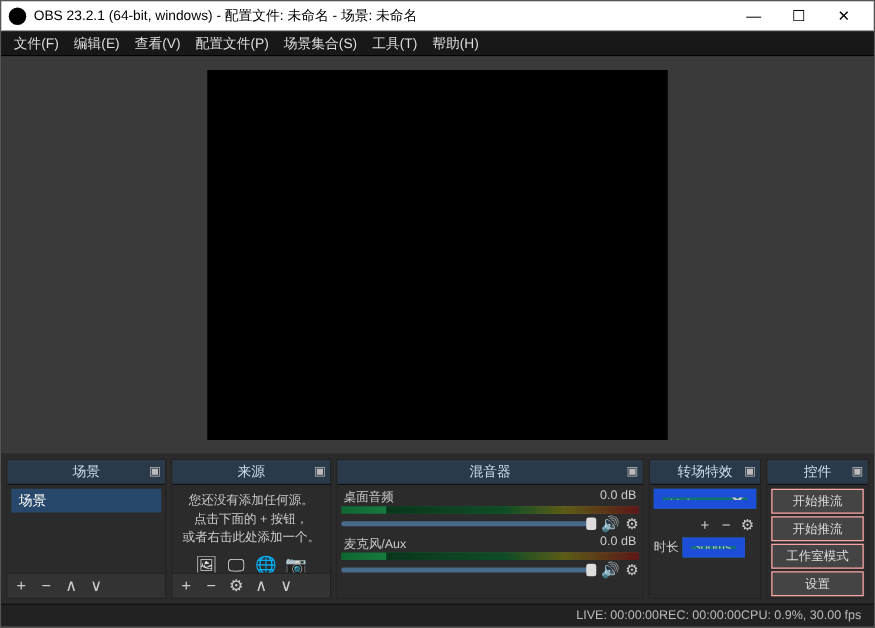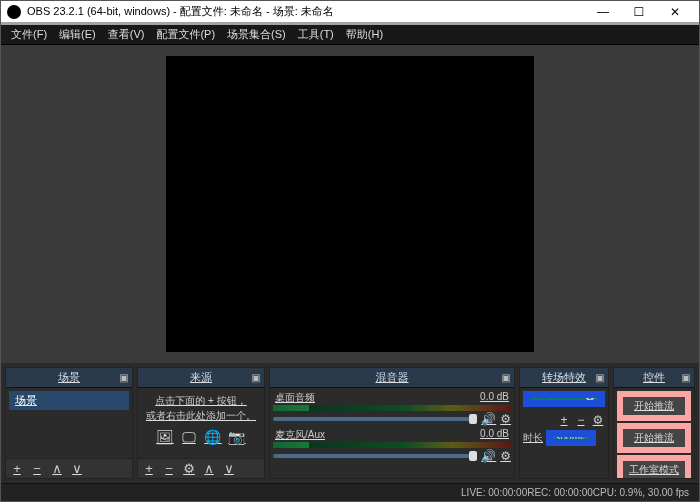--- a/index.html
+++ b/index.html
@@ -21,21 +21,21 @@
     border: 1px solid #555;
     margin-top: 0;
   }
   .titlebar {
     height: 24px;
     background: #fff;
     color: #000;
     display: flex;
     align-items: center;
     padding: 0 6px;
-    border-bottom: 3px solid #a3a3a3;
+    border-bottom: 1px solid #a3a3a3;
   }
   .titlebar .icon {
     width: 14px; height: 14px;
     background: #000;
     border-radius: 50%;
     margin-right: 6px;
     display: flex; align-items: center; justify-content: center;
   }
   .titlebar .title { flex: 1; font-size: 11px; }
   .titlebar .winbtn {
@@ -72,21 +72,20 @@
     background: #000;
     border: 1px solid #000;
   }
 
   .docks {
     display: flex;
     gap: 4px;
     padding: 4px;
     background: #2b2b2b;
     height: 120px;
-    text-decoration: underline;
   }
   .dock {
     background: #333;
     border: 1px solid #222;
     display: flex;
     flex-direction: column;
     min-width: 0;
   }
   .dock-header {
     background: #2a3a4a;
@@ -231,21 +230,21 @@
   .dur-row { display:flex; align-items:center; gap:3px; margin-top:3px; }
   .dur-row label { font-size:10px; color:#ccc; }
   .dur-row input { width: 50px; }
 
   
   .controls { width: 82px; }
   .controls .ctrl-btn {
     display: block;
     width: 100%;
     background: #444;
-    border: 6px solid #fca5a5;
+    border: 1px solid #fca5a5;
     color: #ddd;
     font-size: 10px;
     padding: 2px 0;
     margin-bottom: 2px;
     text-align: center;
     cursor: pointer;
   }
 
   
   .statusbar {
@@ -305,20 +304,21 @@
       </div>
     </div>
 
     <div class="dock sources">
       <div class="dock-header">
         <span>来源</span>
         <span class="hdr-icon">▣</span>
       </div>
       <div class="dock-body">
         <div class="empty-msg">
+          <div>您还没有添加任何源。</div>
           <div>点击下面的 + 按钮，</div>
           <div>或者右击此处添加一个。</div>
           <div class="src-icons">
             <span>🖼</span>
             <span>🖵</span>
             <span>🌐</span>
             <span>📷</span>
           </div>
         </div>
       </div>

